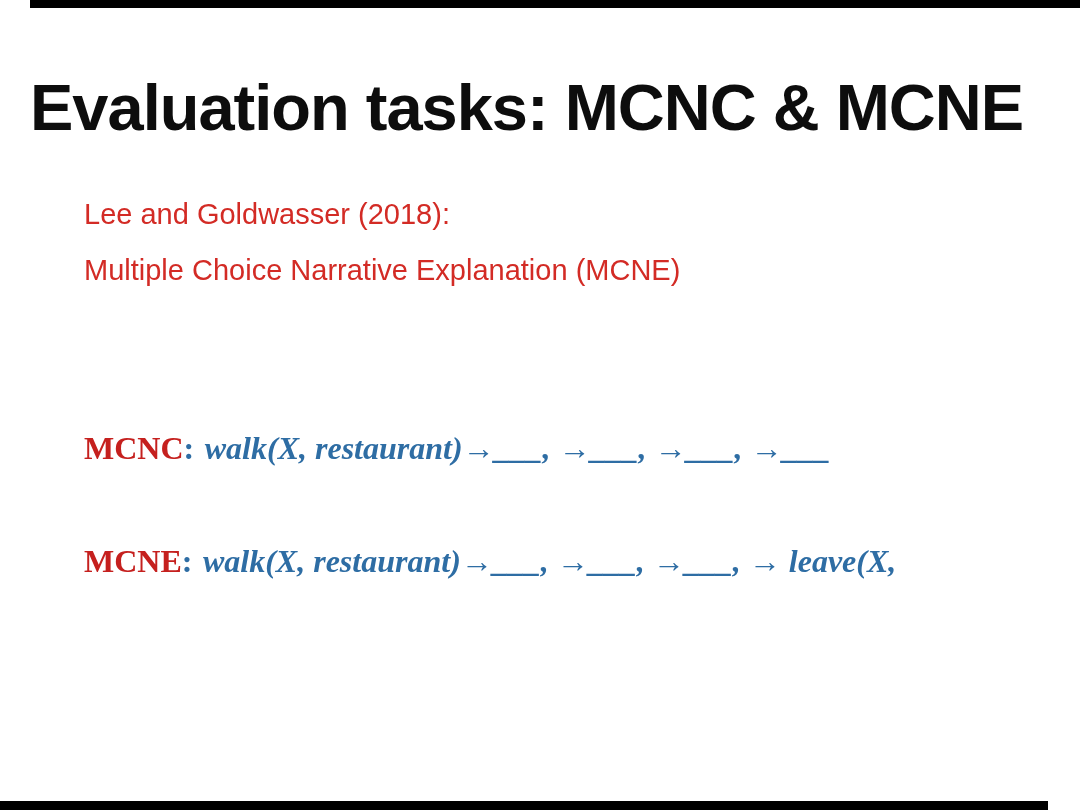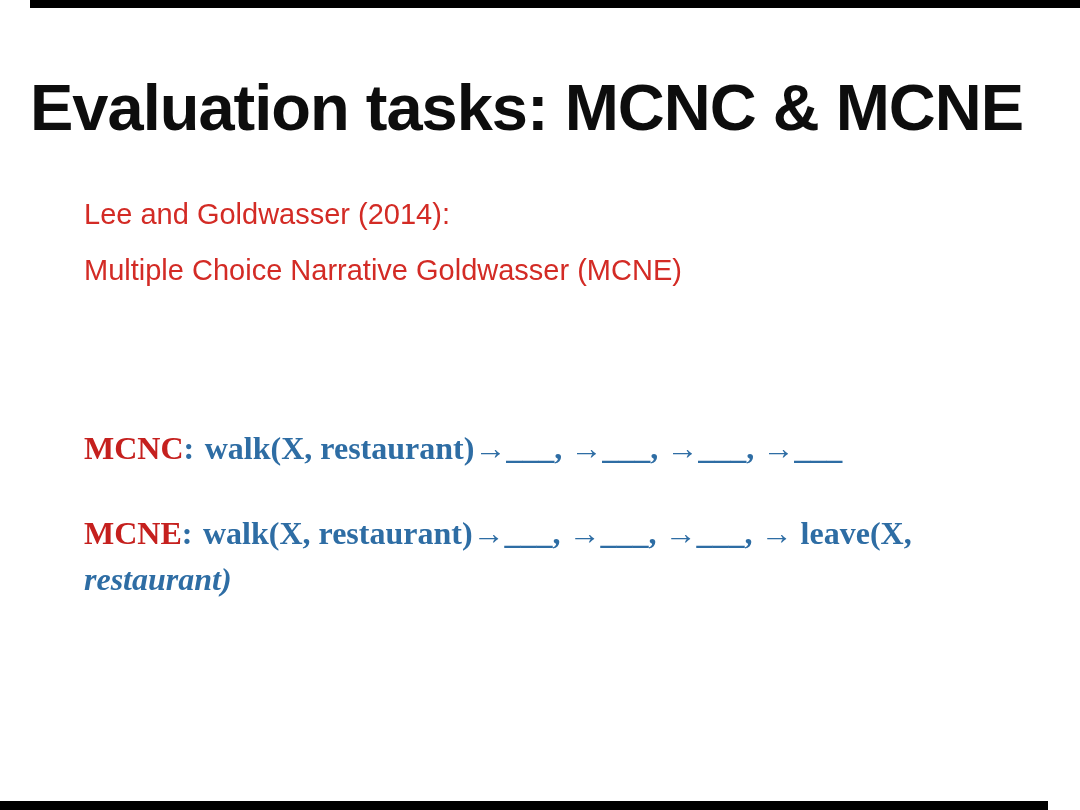--- a/index.html
+++ b/index.html
@@ -67,51 +67,52 @@
   }
   .task .label {
     color: #c5201e;
     font-style: normal;
   }
   .task .colon {
     color: #2e6da4;
     font-style: normal;
   }
   .task .expr {
+    font-style: italic;
     margin-left: 0.33em;
     margin-top: 32px;
   }
   .mcns {
     top: 430px;
     white-space: nowrap;
   }
   .mcne {
-    top: 510px;
+    top: 538px;
     line-height: 46px;
     width: 880px;
   }
   .expr-line2 {
     display: block;
     font-style: italic;
     margin-left: 0;
   }
 </style>
 </head>
 <body>
 
 <div class="slide">
 
   <div class="edge-bar top"></div>
 
   <h1 class="title">Evaluation tasks: MCNC &amp; MCNE</h1>
 
   <div class="citation">
-    <p>Lee and Goldwasser (2014):</p>
-    <p>Multiple Choice Narrative Goldwasser (MCNE)</p>
+    <p>Lee and Goldwasser (2018):</p>
+    <p>Multiple Choice Narrative Explanation (MCNE)</p>
   </div>
 
   <p class="task mcns"><span class="label">MCNC</span><span class="colon">:</span><span class="expr">walk(X, restaurant)→___, →___, →___, →___</span></p>
 
-  <p class="task mcne"><span class="label">MCNE</span><span class="colon">:</span><span class="expr">walk(X, restaurant)→___, →___, →___, → leave(X,</span><span class="expr-line2">restaurant)</span></p>
+  <p class="task mcne"><span class="label">MCNE</span><span class="colon">:</span><span class="expr">walk(X, restaurant)→___, →___, →___, → leave(X,</span></p>
 
   <div class="edge-bar bottom"></div>
 
 </div>
 
 </body></html>

